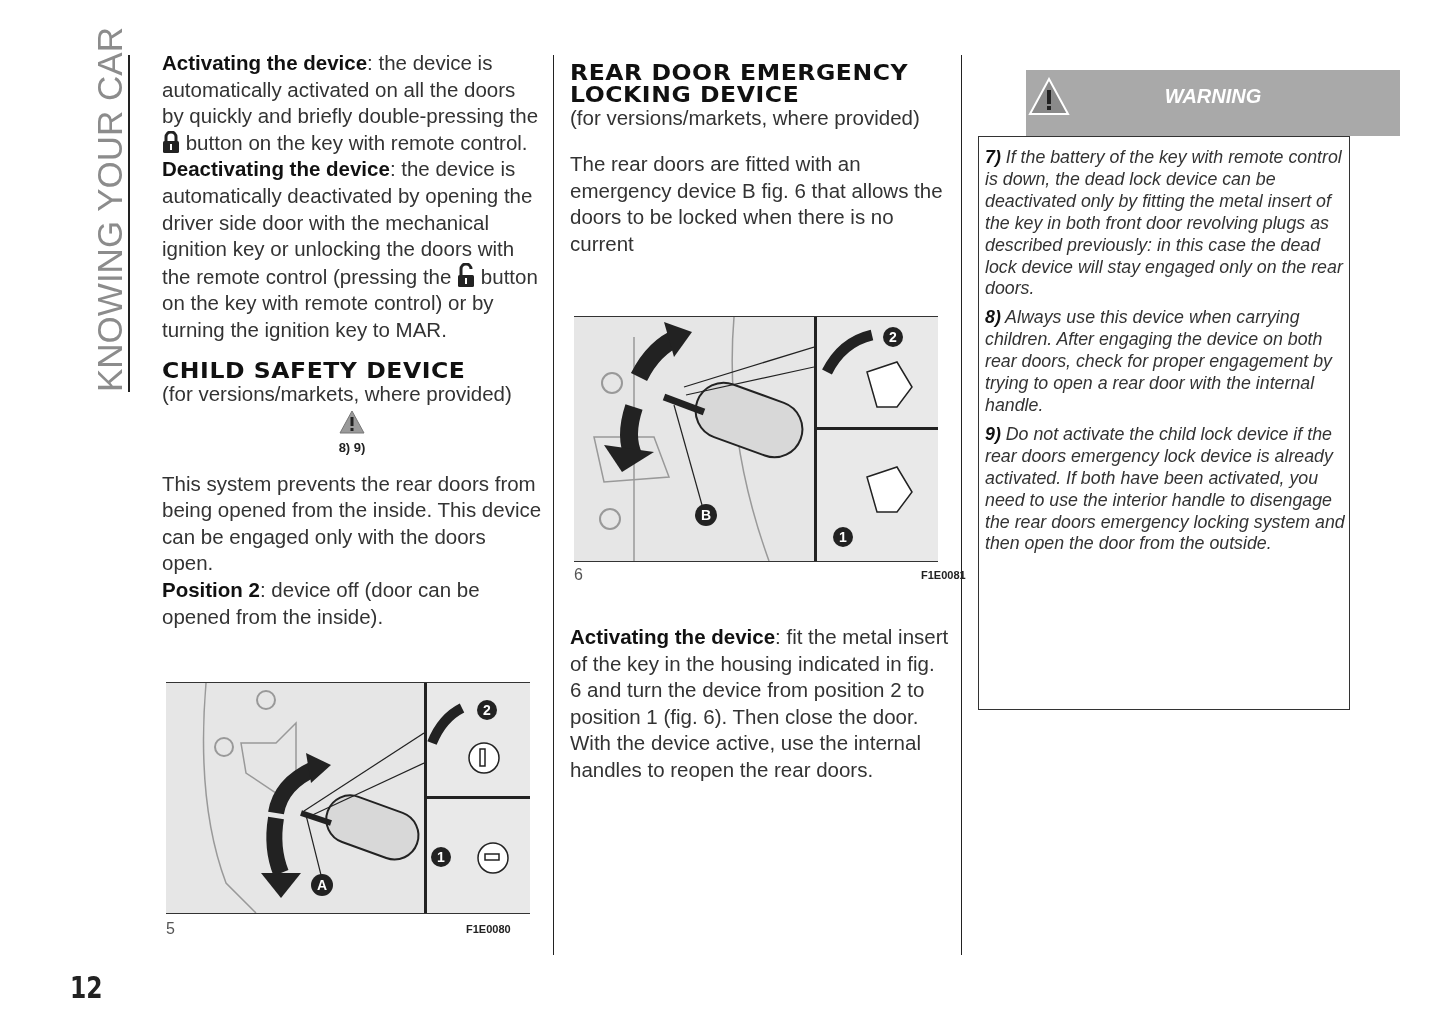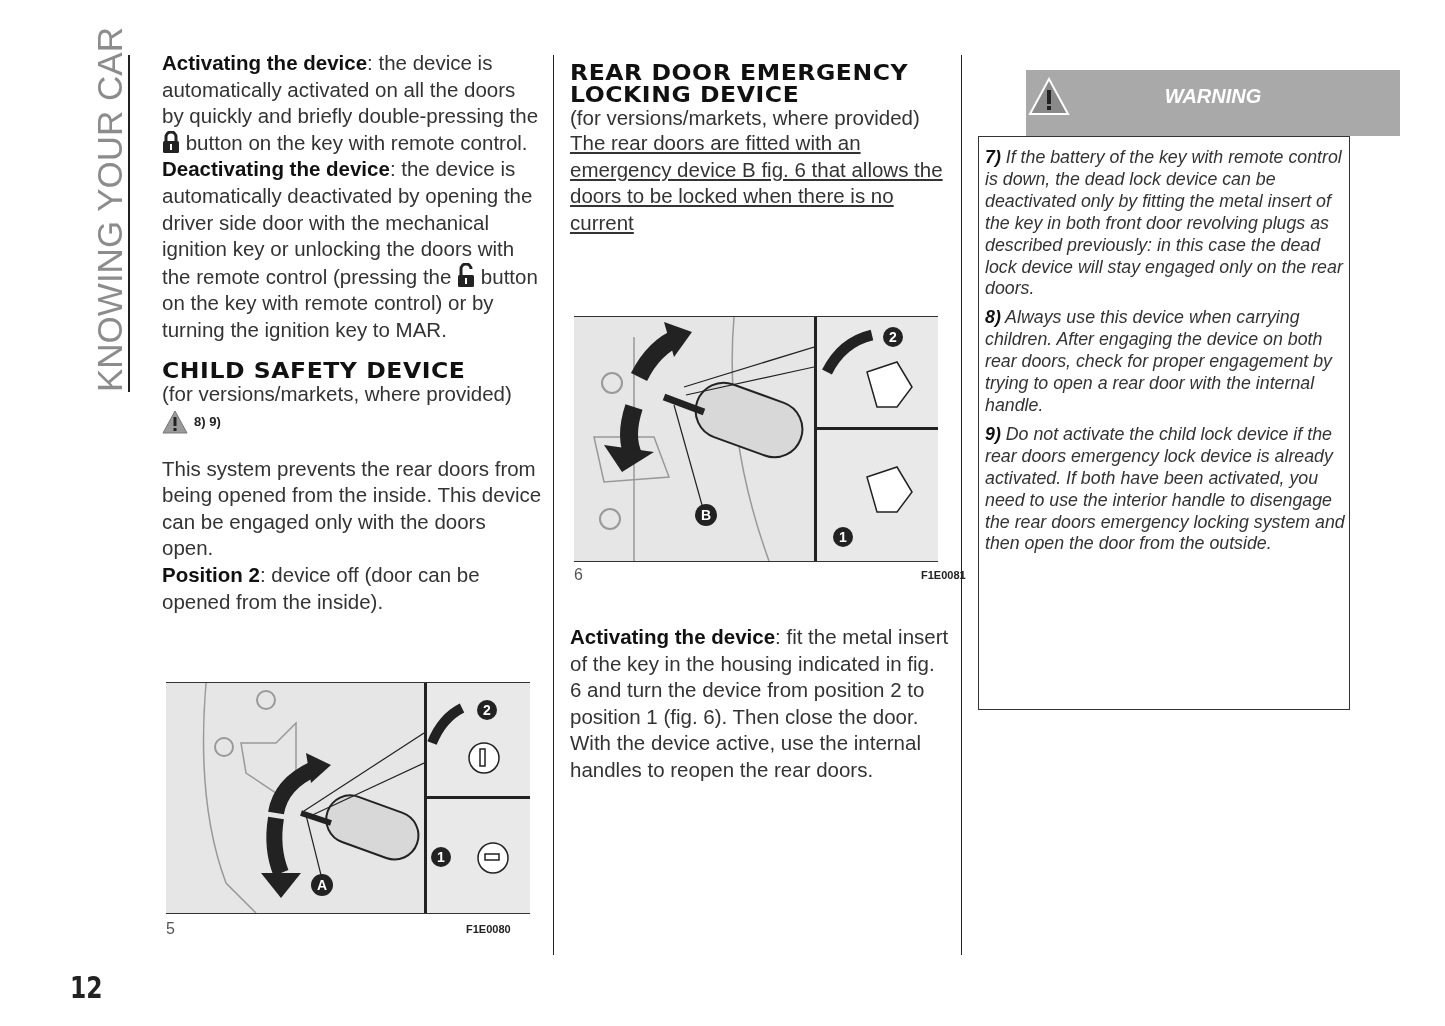--- a/index.html
+++ b/index.html
@@ -6,26 +6,26 @@
   body { width:1445px; height:1026px; position:relative; overflow:hidden;
          font-family:"Liberation Sans", sans-serif; color:#222; }
   .side-title { position:absolute; left:88px; top:392px; width:340px; height:44px;
     transform-origin:0 0; transform:rotate(-90deg); font-size:35px; color:#8c8c8c;
     letter-spacing:0px; font-weight:normal; white-space:nowrap; line-height:44px; }
   .side-rule { position:absolute; left:128px; top:55px; width:2px; height:337px; background:#222; }
   .col-rule { position:absolute; top:55px; width:1px; height:900px; background:#222; }
   .col { position:absolute; }
   .p { font-size:20.5px; line-height:26.6px; margin:0; color:#333; }
   .p b { color:#111; }
-  .gap { margin-top:0;text-decoration:underline; }
+  .gap { margin-top:21px; }
   .h { font-family:"DejaVu Sans", sans-serif; font-weight:900; font-size:21px; line-height:22px;
        color:#111; margin:0; letter-spacing:0.5px; transform:scaleX(1.12); transform-origin:0 0;
        text-transform:uppercase; }
   .sub { font-size:20.5px; line-height:24px; color:#333; margin:0; }
-  .warnref { display:flex; align-items:center; gap:6px; margin:4px 0 22px 0; font-size:13px; font-weight:bold; color:#222; }
+  .warnref { display:flex; align-items:center; gap:6px; margin:4px 0 16px 0; font-size:13px; font-weight:bold; color:#222;flex-direction:column; }
   .tri { width:26px; height:24px; }
   .fig { position:absolute; border-top:1.5px solid #333; border-bottom:1.5px solid #333; background:#e6e6e6; }
   .fig .pane-r { position:absolute; top:0; right:0; bottom:0; border-left:3px solid #222; background:#e9e9e9; }
   .fig .pane-div { position:absolute; right:0; height:3px; background:#222; }
   .cap-num { position:absolute; font-size:16px; color:#555; }
   .cap-code { position:absolute; font-size:11px; font-weight:bold; color:#222; }
   .warn-head { position:absolute; left:978px; top:70px; width:374px; height:66px; background:#a9a9a9;margin-left:48px; }
   .warn-head span { position:absolute; left:0; right:0; top:15px; text-align:center; color:#fff;
      font-weight:bold; font-style:italic; font-size:20px; padding-left:0; }
   .warn-box { position:absolute; left:978px; top:136px; width:372px; height:574px; border:1.5px solid #333; box-sizing:border-box;

